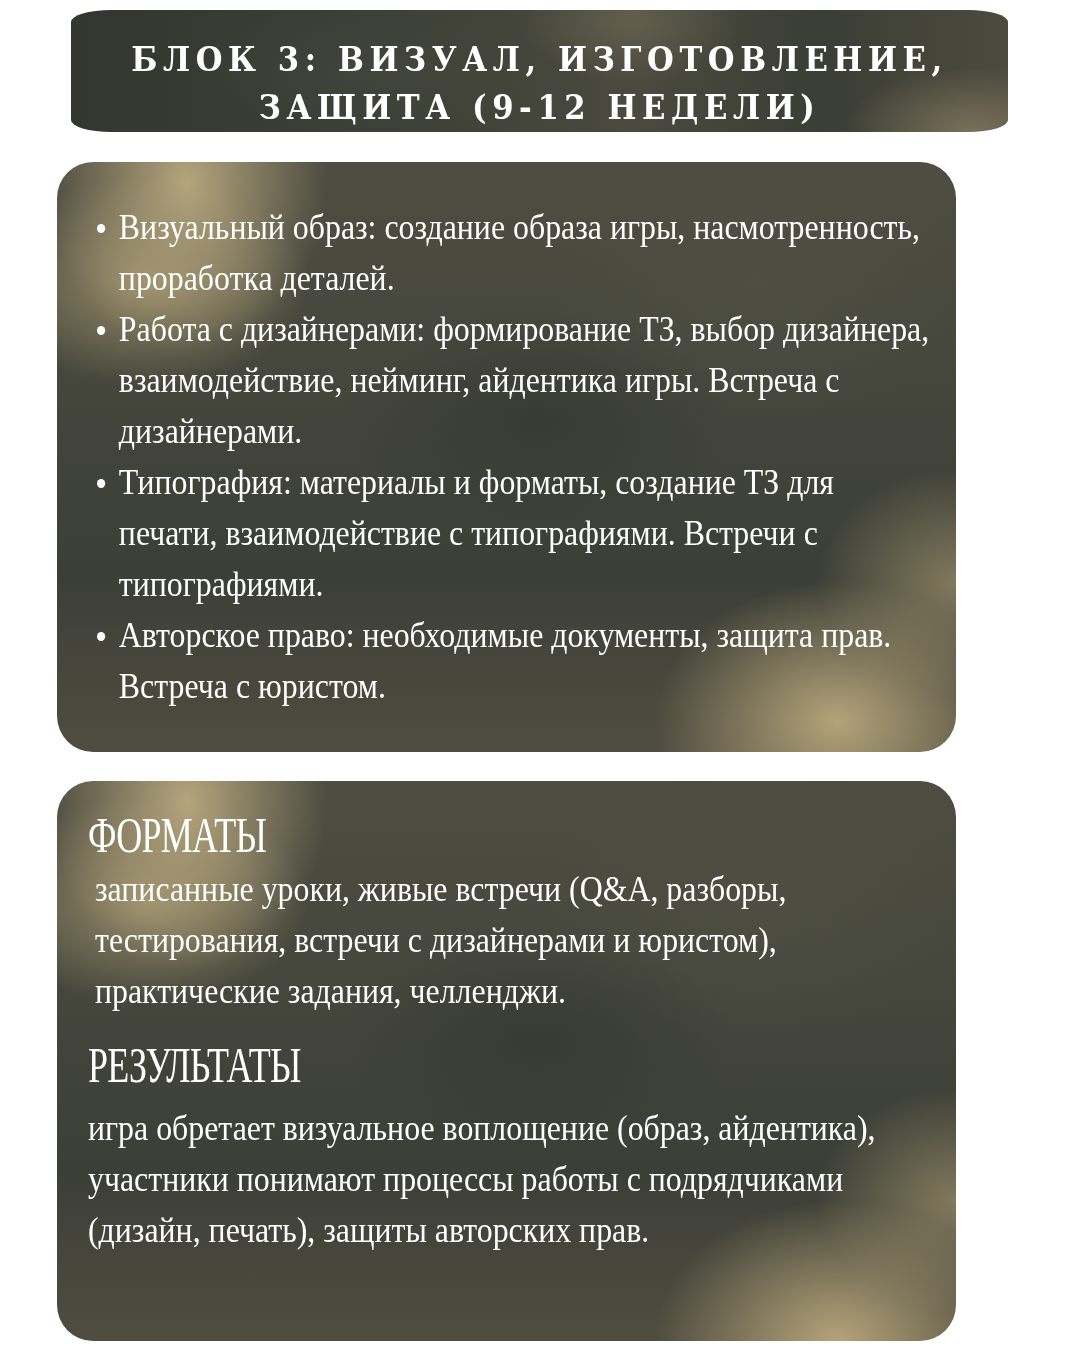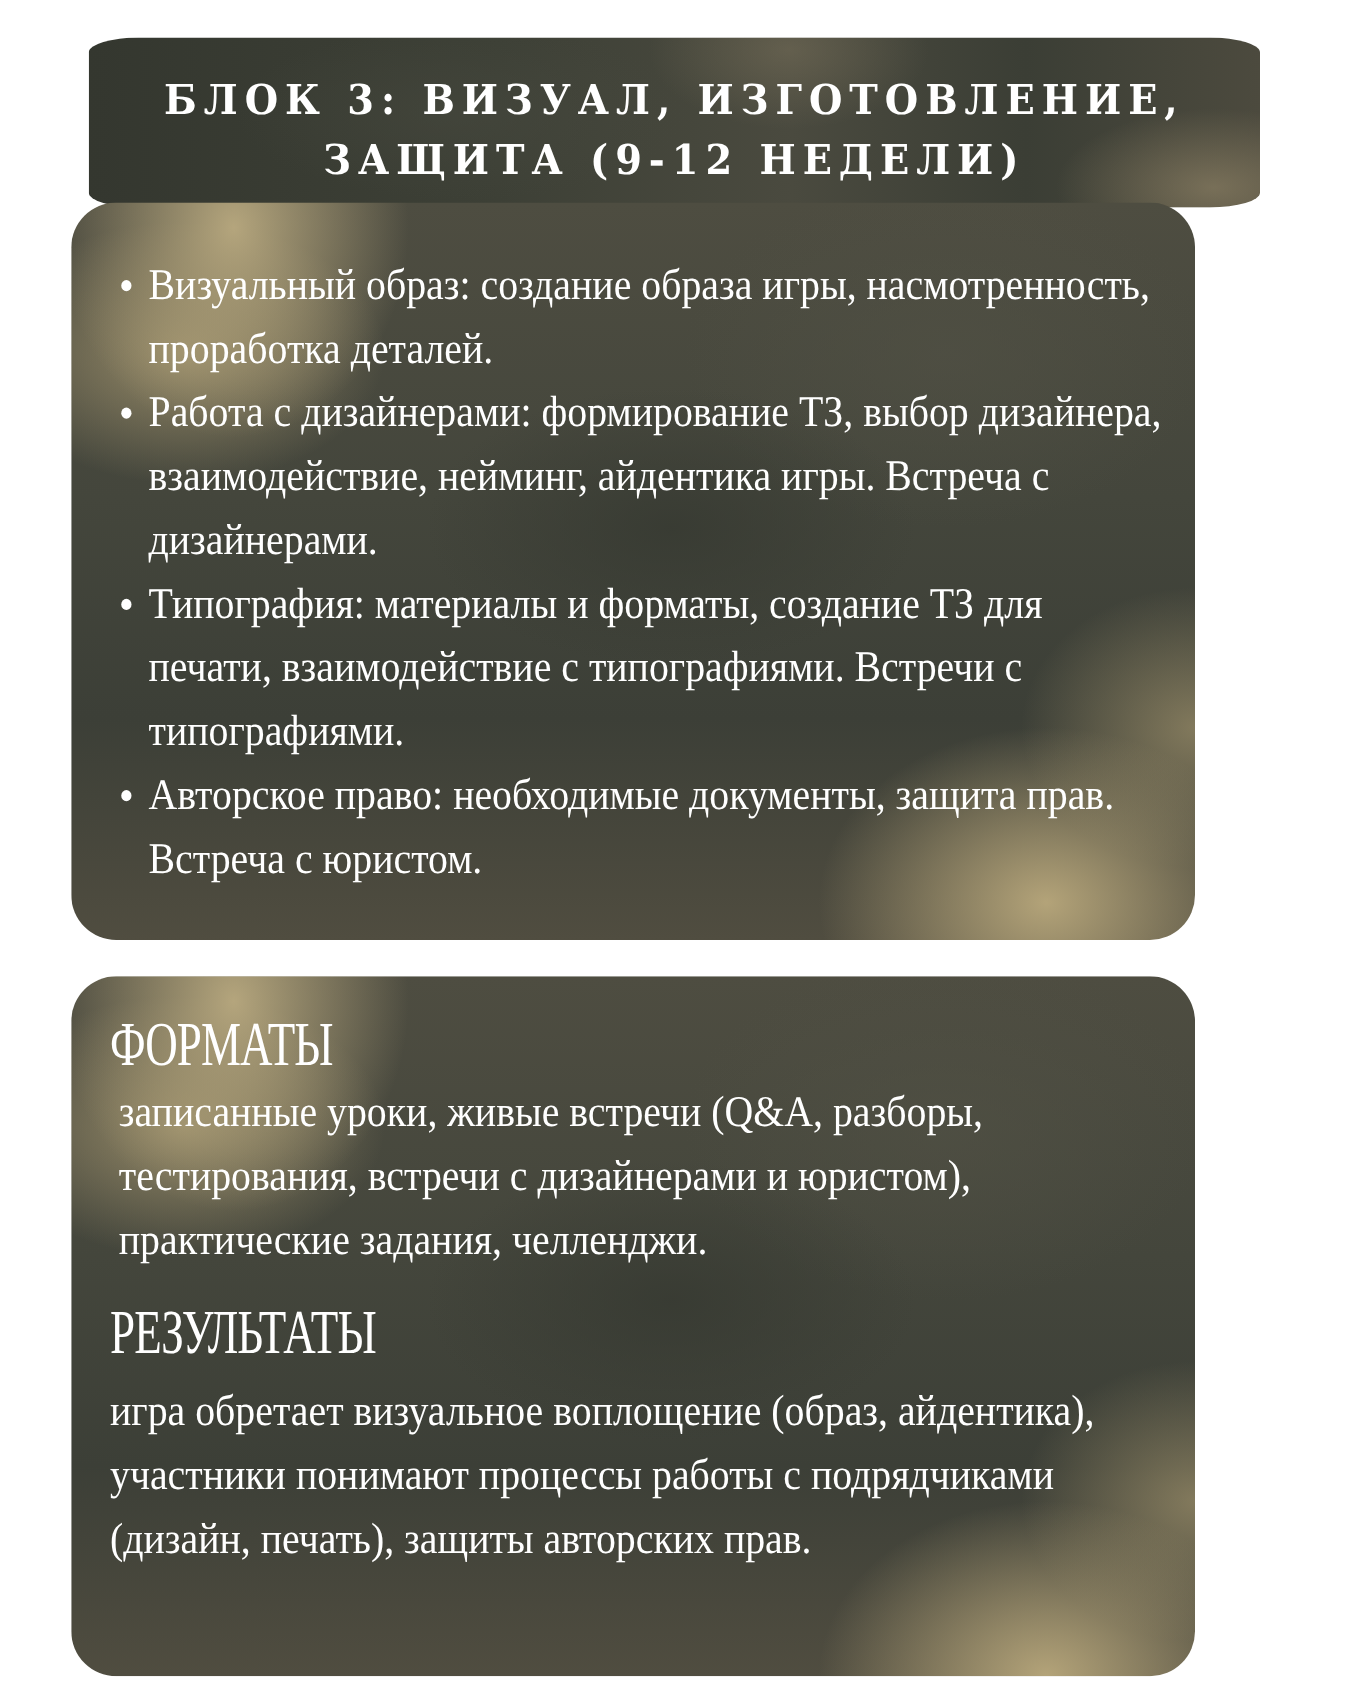--- a/index.html
+++ b/index.html
@@ -14,23 +14,23 @@
       overflow: hidden;
       font-family: "DejaVu Serif", "Liberation Serif", serif;
     }
     .panel {
       position: absolute;
       overflow: hidden;
       color: #ffffff;
     }
     .header {
       left: 71px;
-      top: 30px;
+      top: 10px;
       width: 937px;
-      height: 136px;
+      height: 122px;
       border-radius: 40px / 12px;
       background:
         radial-gradient(ellipse 160px 90px at 560px 10px, rgba(120,112,90,0.55), rgba(0,0,0,0) 70%),
         radial-gradient(ellipse 180px 90px at 900px 120px, rgba(140,128,100,0.7), rgba(0,0,0,0) 70%),
         radial-gradient(ellipse 260px 100px at 300px 60px, rgba(70,72,62,0.6), rgba(0,0,0,0) 70%),
         linear-gradient(90deg, #34372f 0%, #3d4036 35%, #4a4a3f 60%, #3b3e35 80%, #4c4a3e 100%);
     }
     .header-title {
       position: absolute;
       left: 0;

